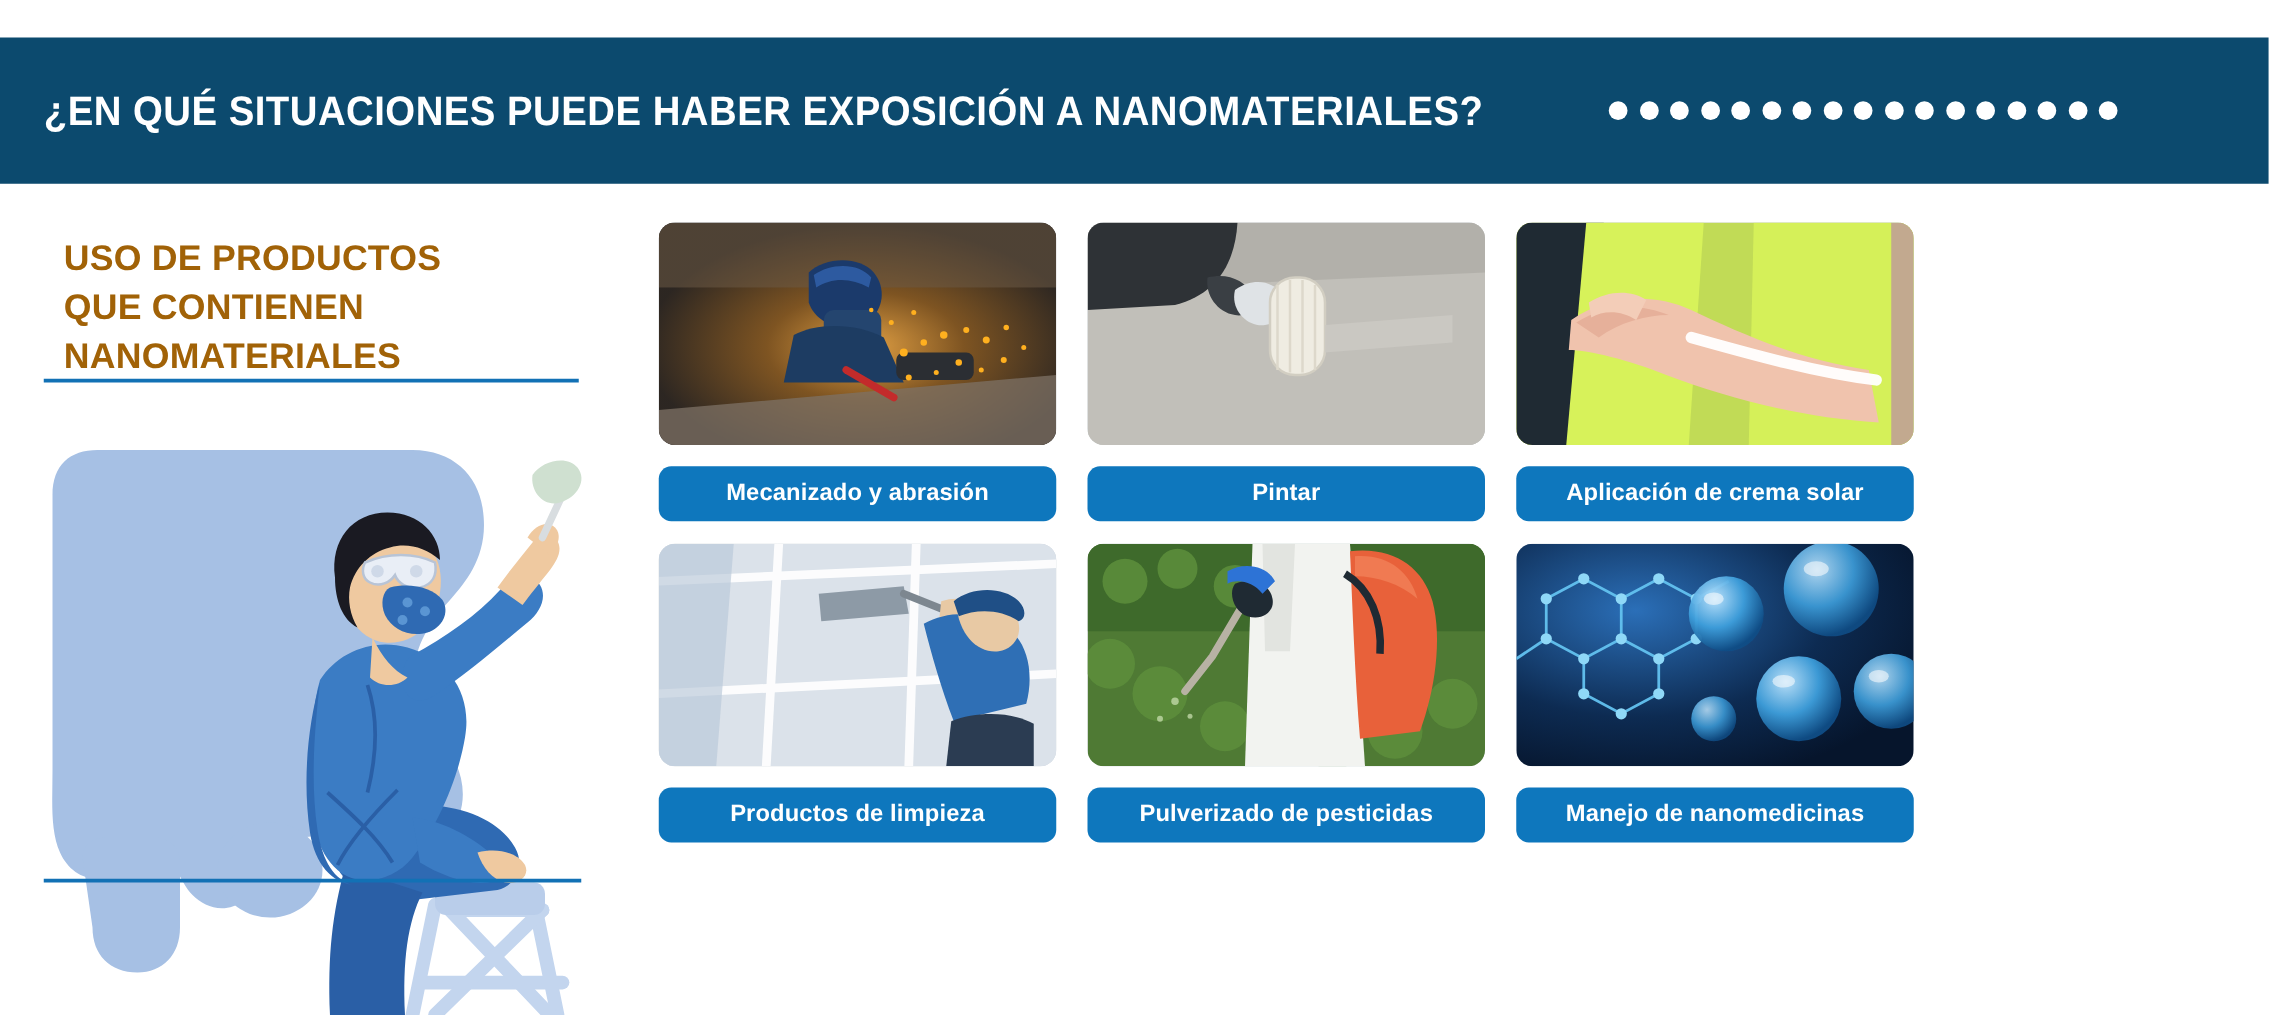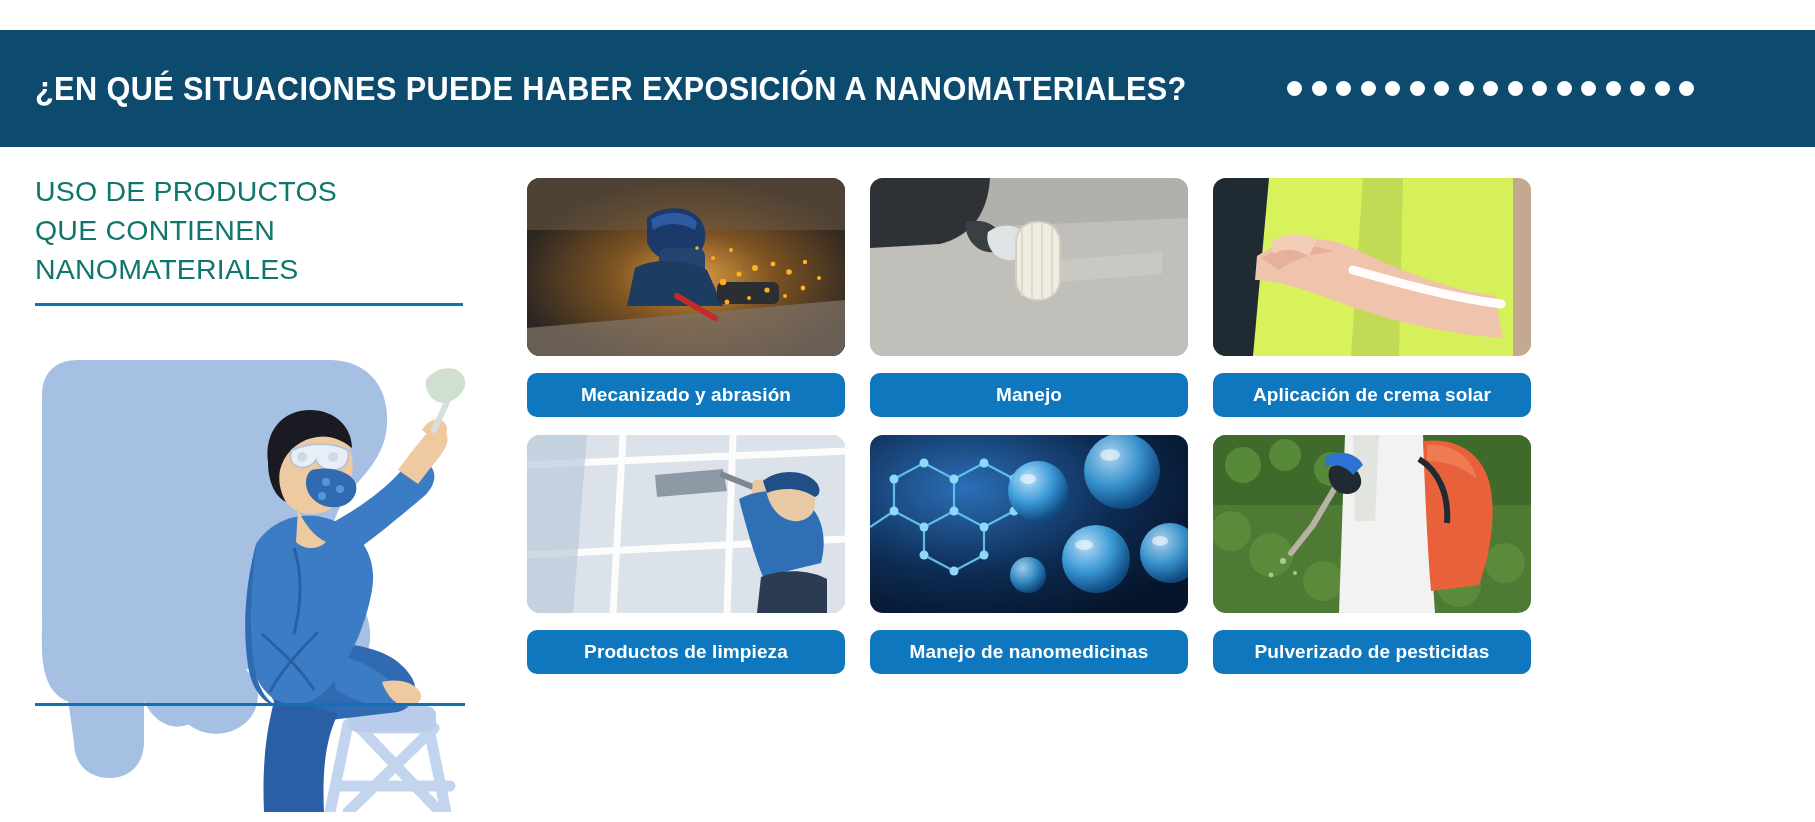--- a/index.html
+++ b/index.html
@@ -16,22 +16,22 @@
   #header-title{
     color:#ffffff;font-weight:bold;font-size:33px;letter-spacing:0.4px;
     white-space:nowrap;transform:scaleX(0.93);transform-origin:left center;
   }
   #header-dots{display:flex;align-items:center;gap:9.5px;margin-left:14px;}
   #header-dots .dot{width:15px;height:15px;border-radius:50%;background:#ffffff;flex:0 0 auto;}
 
   
   #left-panel{position:absolute;left:35px;top:172px;width:430px;height:640px;}
   #left-heading{
-    color:#0f766e;font-weight:normal;font-size:28.5px;line-height:39px;
-    letter-spacing:0.2px;margin:0;white-space:pre-line;
+    color:#a16207;font-weight:bold;font-size:28.5px;line-height:39px;
+    letter-spacing:0.2px;margin:16px;white-space:pre-line;
   }
   #left-divider{
     position:absolute;left:0;top:131px;width:428px;height:3px;background:#1271b5;
   }
   #left-illustration{position:absolute;left:-5px;top:162px;width:440px;height:478px;}
   #bottom-rule{
     position:absolute;left:35px;top:703px;width:430px;height:3px;background:#1271b5;
   }
 
   
@@ -227,21 +227,21 @@
           <rect x="146" y="44" width="44" height="78" rx="20" fill="#efece2" stroke="#d2cec2" stroke-width="2"></rect>
           <g stroke="#ddd8cb" stroke-width="2">
             <path d="M152 50 L152 118"></path>
             <path d="M162 46 L162 120"></path>
             <path d="M172 46 L172 120"></path>
             <path d="M182 50 L182 118"></path>
           </g>
           <path d="M190 82 L292 74 L292 96 L190 104 Z" fill="#cbc9c3" opacity=".85"></path>
         </svg>
       </div>
-      <div class="card-label">Manejo</div>
+      <div class="card-label">Pintar</div>
     </div>
     <div class="card">
       <div class="card-thumb">
         <svg viewBox="0 0 318 178" preserveAspectRatio="none" xmlns="http://www.w3.org/2000/svg">
           <rect width="318" height="178" fill="#cfe07a"></rect>
           <path d="M0 0 L318 0 L318 178 L0 178 Z" fill="#bcd94b" opacity=".75"></path>
           <path d="M0 0 L70 0 L54 178 L0 178 Z" fill="#1f2a33"></path>
           <path d="M56 0 L150 0 L138 178 L40 178 Z" fill="#d7f25a"></path>
           <path d="M190 0 L300 0 L306 178 L186 178 Z" fill="#d7f25a" opacity=".9"></path>
           <path d="M300 0 L318 0 L318 178 L300 178 Z" fill="#c2a98f"></path>
@@ -268,20 +268,53 @@
           <path d="M128 40 L196 34 L200 56 L130 62 Z" fill="#8d9aa6"></path>
           <path d="M196 40 L236 56" stroke="#7d8790" stroke-width="6" stroke-linecap="round"></path>
           <path d="M226 46 C244 40 262 48 266 62 L262 78 C248 70 234 66 224 64 Z" fill="#e8c9a4"></path>
           <path d="M212 64 C234 52 264 54 282 70 C296 82 300 106 294 128 L236 142 C226 116 218 88 212 64 Z" fill="#2f6fb5"></path>
           <path d="M238 48 C256 40 278 44 286 58 C292 70 286 84 272 86 C256 88 240 74 238 48 Z" fill="#e8c9a4"></path>
           <path d="M236 46 C250 34 276 34 288 46 C294 52 294 60 288 62 C274 52 254 52 240 58 Z" fill="#1f4f86"></path>
           <path d="M234 142 C254 134 282 134 300 144 L300 178 L230 178 Z" fill="#2b3c52"></path>
         </svg>
       </div>
       <div class="card-label">Productos de limpieza</div>
+    </div>
+    <div class="card">
+      <div class="card-thumb">
+        <svg viewBox="0 0 318 178" preserveAspectRatio="none" xmlns="http://www.w3.org/2000/svg">
+          <rect width="318" height="178" fill="#4f7a34"></rect>
+          <rect y="0" width="318" height="70" fill="#3e6a2b"></rect>
+          <g fill="#5d8f3c" opacity=".85">
+            <circle cx="30" cy="30" r="18"></circle>
+            <circle cx="72" cy="20" r="16"></circle>
+            <circle cx="118" cy="34" r="17"></circle>
+            <circle cx="18" cy="96" r="20"></circle>
+            <circle cx="58" cy="120" r="22"></circle>
+            <circle cx="110" cy="146" r="20"></circle>
+            <circle cx="246" cy="150" r="22"></circle>
+            <circle cx="292" cy="128" r="20"></circle>
+            <circle cx="196" cy="164" r="18"></circle>
+          </g>
+          <path d="M132 0 L210 0 L222 178 L126 178 Z" fill="#f2f3f0"></path>
+          <path d="M140 0 L166 0 L162 86 L142 86 Z" fill="#e2e4e0"></path>
+          <path d="M210 6 C244 2 268 18 276 46 C284 76 278 118 266 150 L218 156 C214 108 212 52 210 6 Z" fill="#e8613a"></path>
+          <path d="M214 10 C240 8 258 22 264 44 C250 32 232 26 214 26 Z" fill="#f07a52"></path>
+          <path d="M206 24 C226 36 236 60 234 88" stroke="#1f2a33" stroke-width="6" fill="none"></path>
+          <path d="M126 46 L100 90 L78 118" stroke="#b8b2a4" stroke-width="6" fill="none" stroke-linecap="round"></path>
+          <path d="M118 32 C132 26 146 32 148 44 C150 54 140 62 128 58 C118 55 112 40 118 32 Z" fill="#1f2a33"></path>
+          <path d="M112 22 C126 14 144 18 150 30 L140 40 C132 30 120 28 112 32 Z" fill="#2d73d6"></path>
+          <g fill="#cfe4b6" opacity=".7">
+            <circle cx="70" cy="126" r="3"></circle>
+            <circle cx="58" cy="140" r="2.4"></circle>
+            <circle cx="82" cy="138" r="2"></circle>
+          </g>
+        </svg>
+      </div>
+      <div class="card-label">Pulverizado de pesticidas</div>
     </div>
     <div class="card">
       <div class="card-thumb">
         <svg viewBox="0 0 318 178" preserveAspectRatio="none" xmlns="http://www.w3.org/2000/svg">
           <defs>
             <radialGradient id="np" cx="30%" cy="30%" r="80%">
               <stop offset="0%" stop-color="#2b6fb8"></stop>
               <stop offset="60%" stop-color="#0d2b52"></stop>
               <stop offset="100%" stop-color="#06152c"></stop>
             </radialGradient>
@@ -322,46 +355,13 @@
           <g fill="#ffffff" opacity=".55">
             <ellipse cx="158" cy="44" rx="8" ry="5"></ellipse>
             <ellipse cx="240" cy="20" rx="10" ry="6"></ellipse>
             <ellipse cx="214" cy="110" rx="9" ry="5"></ellipse>
             <ellipse cx="290" cy="106" rx="8" ry="5"></ellipse>
           </g>
         </svg>
       </div>
       <div class="card-label">Manejo de nanomedicinas</div>
     </div>
-    <div class="card">
-      <div class="card-thumb">
-        <svg viewBox="0 0 318 178" preserveAspectRatio="none" xmlns="http://www.w3.org/2000/svg">
-          <rect width="318" height="178" fill="#4f7a34"></rect>
-          <rect y="0" width="318" height="70" fill="#3e6a2b"></rect>
-          <g fill="#5d8f3c" opacity=".85">
-            <circle cx="30" cy="30" r="18"></circle>
-            <circle cx="72" cy="20" r="16"></circle>
-            <circle cx="118" cy="34" r="17"></circle>
-            <circle cx="18" cy="96" r="20"></circle>
-            <circle cx="58" cy="120" r="22"></circle>
-            <circle cx="110" cy="146" r="20"></circle>
-            <circle cx="246" cy="150" r="22"></circle>
-            <circle cx="292" cy="128" r="20"></circle>
-            <circle cx="196" cy="164" r="18"></circle>
-          </g>
-          <path d="M132 0 L210 0 L222 178 L126 178 Z" fill="#f2f3f0"></path>
-          <path d="M140 0 L166 0 L162 86 L142 86 Z" fill="#e2e4e0"></path>
-          <path d="M210 6 C244 2 268 18 276 46 C284 76 278 118 266 150 L218 156 C214 108 212 52 210 6 Z" fill="#e8613a"></path>
-          <path d="M214 10 C240 8 258 22 264 44 C250 32 232 26 214 26 Z" fill="#f07a52"></path>
-          <path d="M206 24 C226 36 236 60 234 88" stroke="#1f2a33" stroke-width="6" fill="none"></path>
-          <path d="M126 46 L100 90 L78 118" stroke="#b8b2a4" stroke-width="6" fill="none" stroke-linecap="round"></path>
-          <path d="M118 32 C132 26 146 32 148 44 C150 54 140 62 128 58 C118 55 112 40 118 32 Z" fill="#1f2a33"></path>
-          <path d="M112 22 C126 14 144 18 150 30 L140 40 C132 30 120 28 112 32 Z" fill="#2d73d6"></path>
-          <g fill="#cfe4b6" opacity=".7">
-            <circle cx="70" cy="126" r="3"></circle>
-            <circle cx="58" cy="140" r="2.4"></circle>
-            <circle cx="82" cy="138" r="2"></circle>
-          </g>
-        </svg>
-      </div>
-      <div class="card-label">Pulverizado de pesticidas</div>
-    </div>
   </div>
 
 </body></html>

